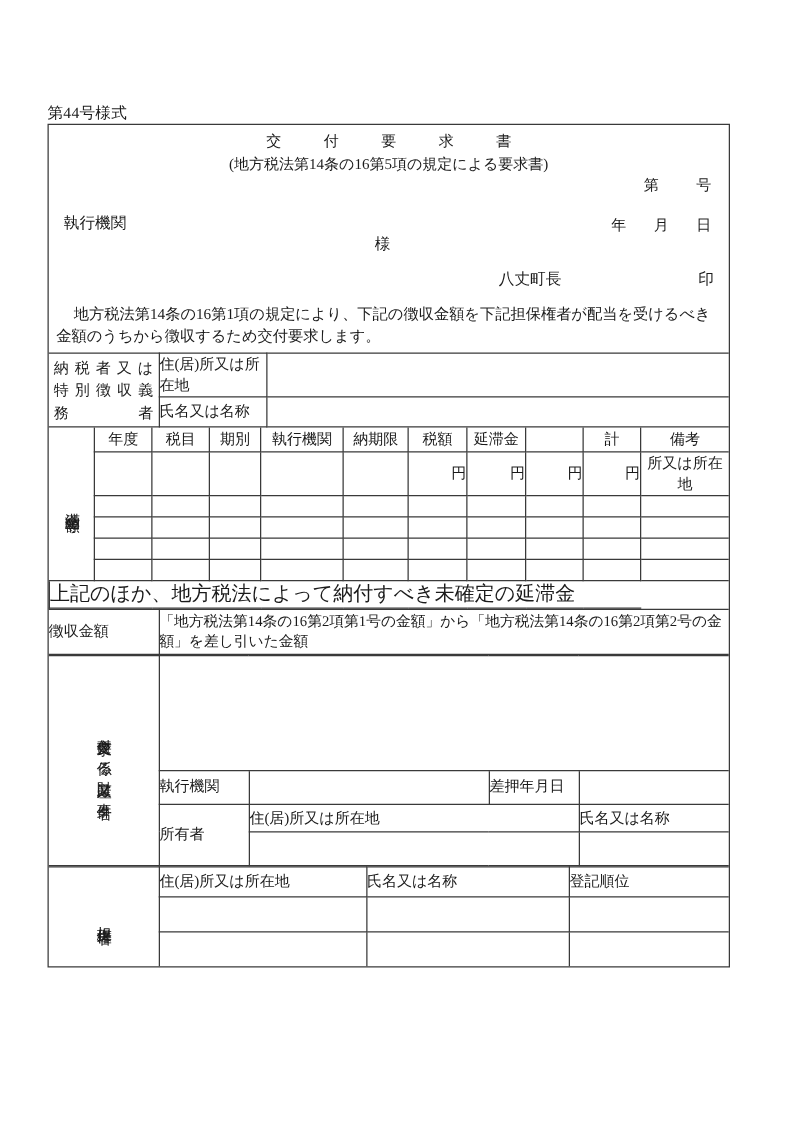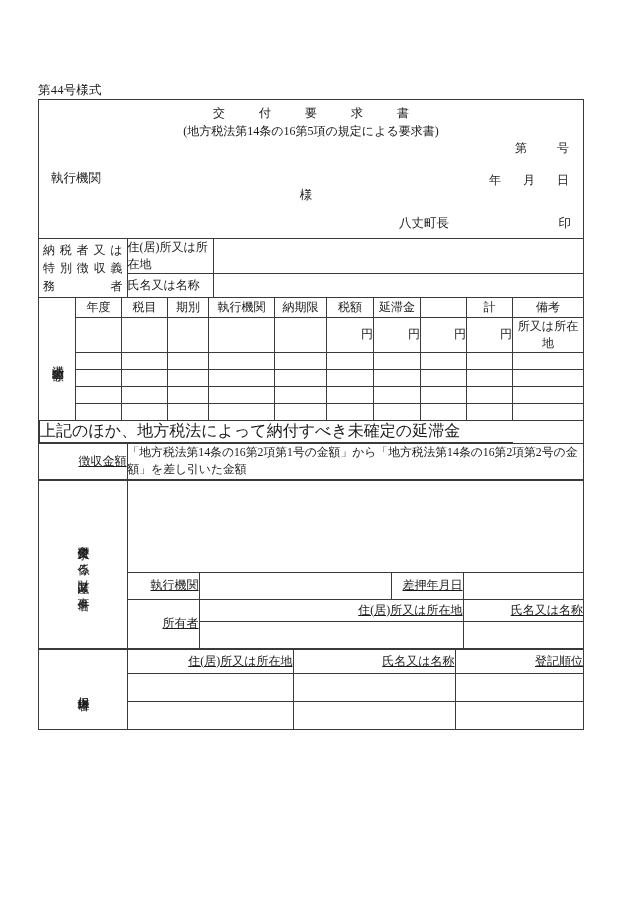--- a/index.html
+++ b/index.html
@@ -127,21 +127,21 @@
     border: 1px solid #3a3a3a;
     padding: 0;
     vertical-align: middle;
     box-sizing: border-box;
   }
   .nb-top { border-top: 0 !important; }
   .nb-left { border-left: 0 !important; }
   .nb-right { border-right: 0 !important; }
   .nb-bottom { border-bottom: 0 !important; }
 
-  .c { text-align: right; text-decoration: underline; }
+  .c { text-align: left; }
   .l { text-align: left; }
 
   
   .vert {
     writing-mode: vertical-rl;
     text-orientation: upright;
     display: inline-block;
     line-height: 1.12;
     letter-spacing: 1px;
   }
@@ -197,20 +197,21 @@
       <div class="exec-org">執行機関</div>
 
       <div class="addressee">様</div>
 
       <div class="mayor">
         <span class="name">八丈町長</span>
         <span class="seal">印</span>
       </div>
     </div>
 
+    <div class="intro">地方税法第14条の16第1項の規定により、下記の徴収金額を下記担保権者が配当を受けるべき金額のうちから徴収するため交付要求します。</div>
 
     <table class="grid">
       <colgroup>
         <col style="width:88px">
         <col style="width:86px">
         <col>
       </colgroup>
       <tbody>
         <tr>
           <td rowspan="2" class="nb-left">

